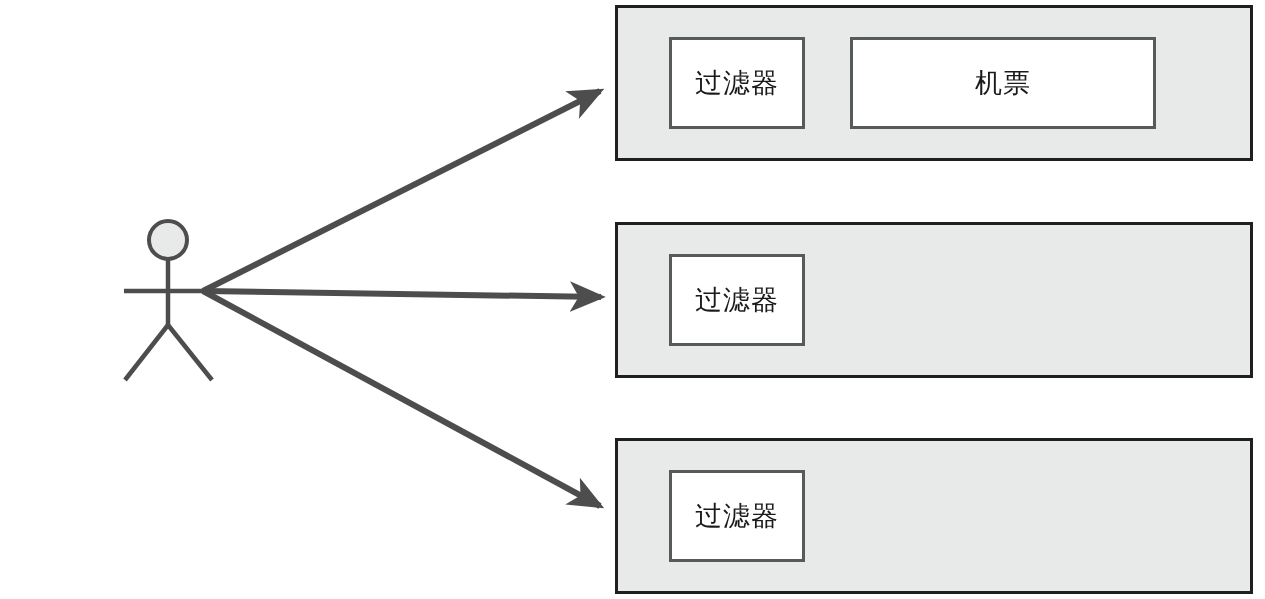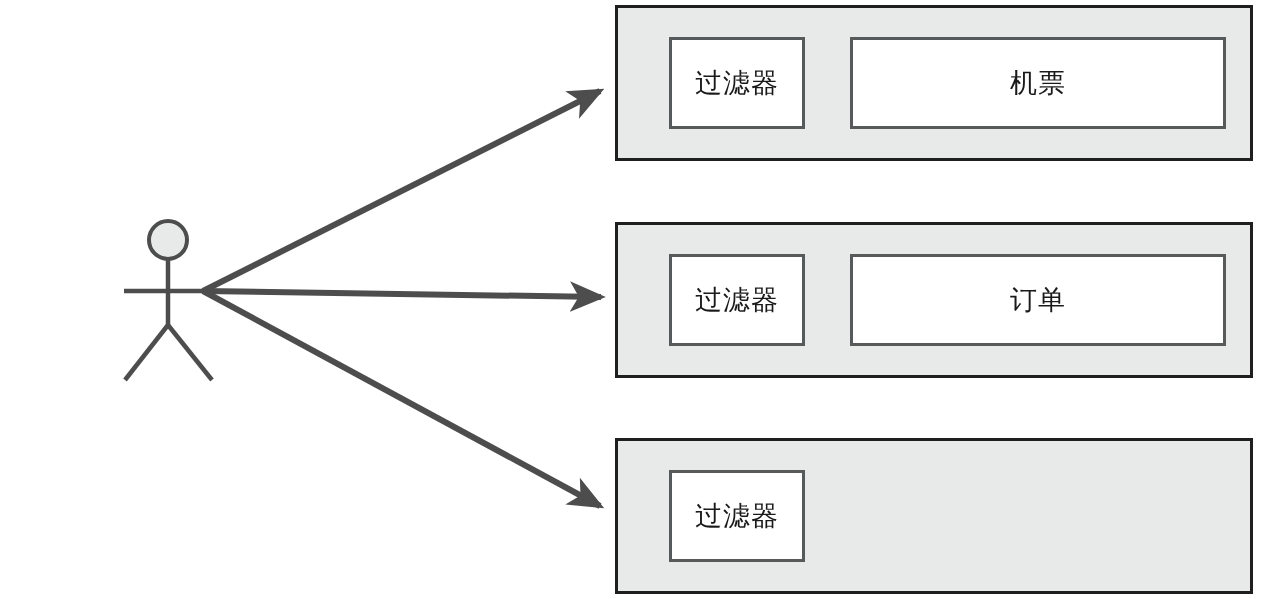--- a/index.html
+++ b/index.html
@@ -39,21 +39,21 @@
     display: flex;
     align-items: center;
     justify-content: center;
     height: 92px;
   }
   .inner-box.filter {
     width: 136px;
     margin-left: 51px;
   }
   .inner-box.service {
-    width: 376px;
+    width: 306px;
     margin-left: 45px;
   }
   .node-label {
     color: #1a1a1a;
     font-size: 27px;
     line-height: 1;
     letter-spacing: 1px;
     white-space: nowrap;
     font-family: "Liberation Sans", "DejaVu Sans", sans-serif;
   }
@@ -91,23 +91,20 @@
     </div>
     <div class="inner-box service">
       <span class="node-label">机票</span>
     </div>
   </div>
 
   <div class="group-box" style="left:615px; top:222px; width:638px; height:156px;">
     <div class="inner-box filter">
       <span class="node-label">过滤器</span>
     </div>
-    <div class="inner-box service">
-      <span class="node-label">订单</span>
-    </div>
   </div>
 
   <div class="group-box" style="left:615px; top:438px; width:638px; height:156px;">
     <div class="inner-box filter">
       <span class="node-label">过滤器</span>
     </div>
   </div>
 
 </div>
 

